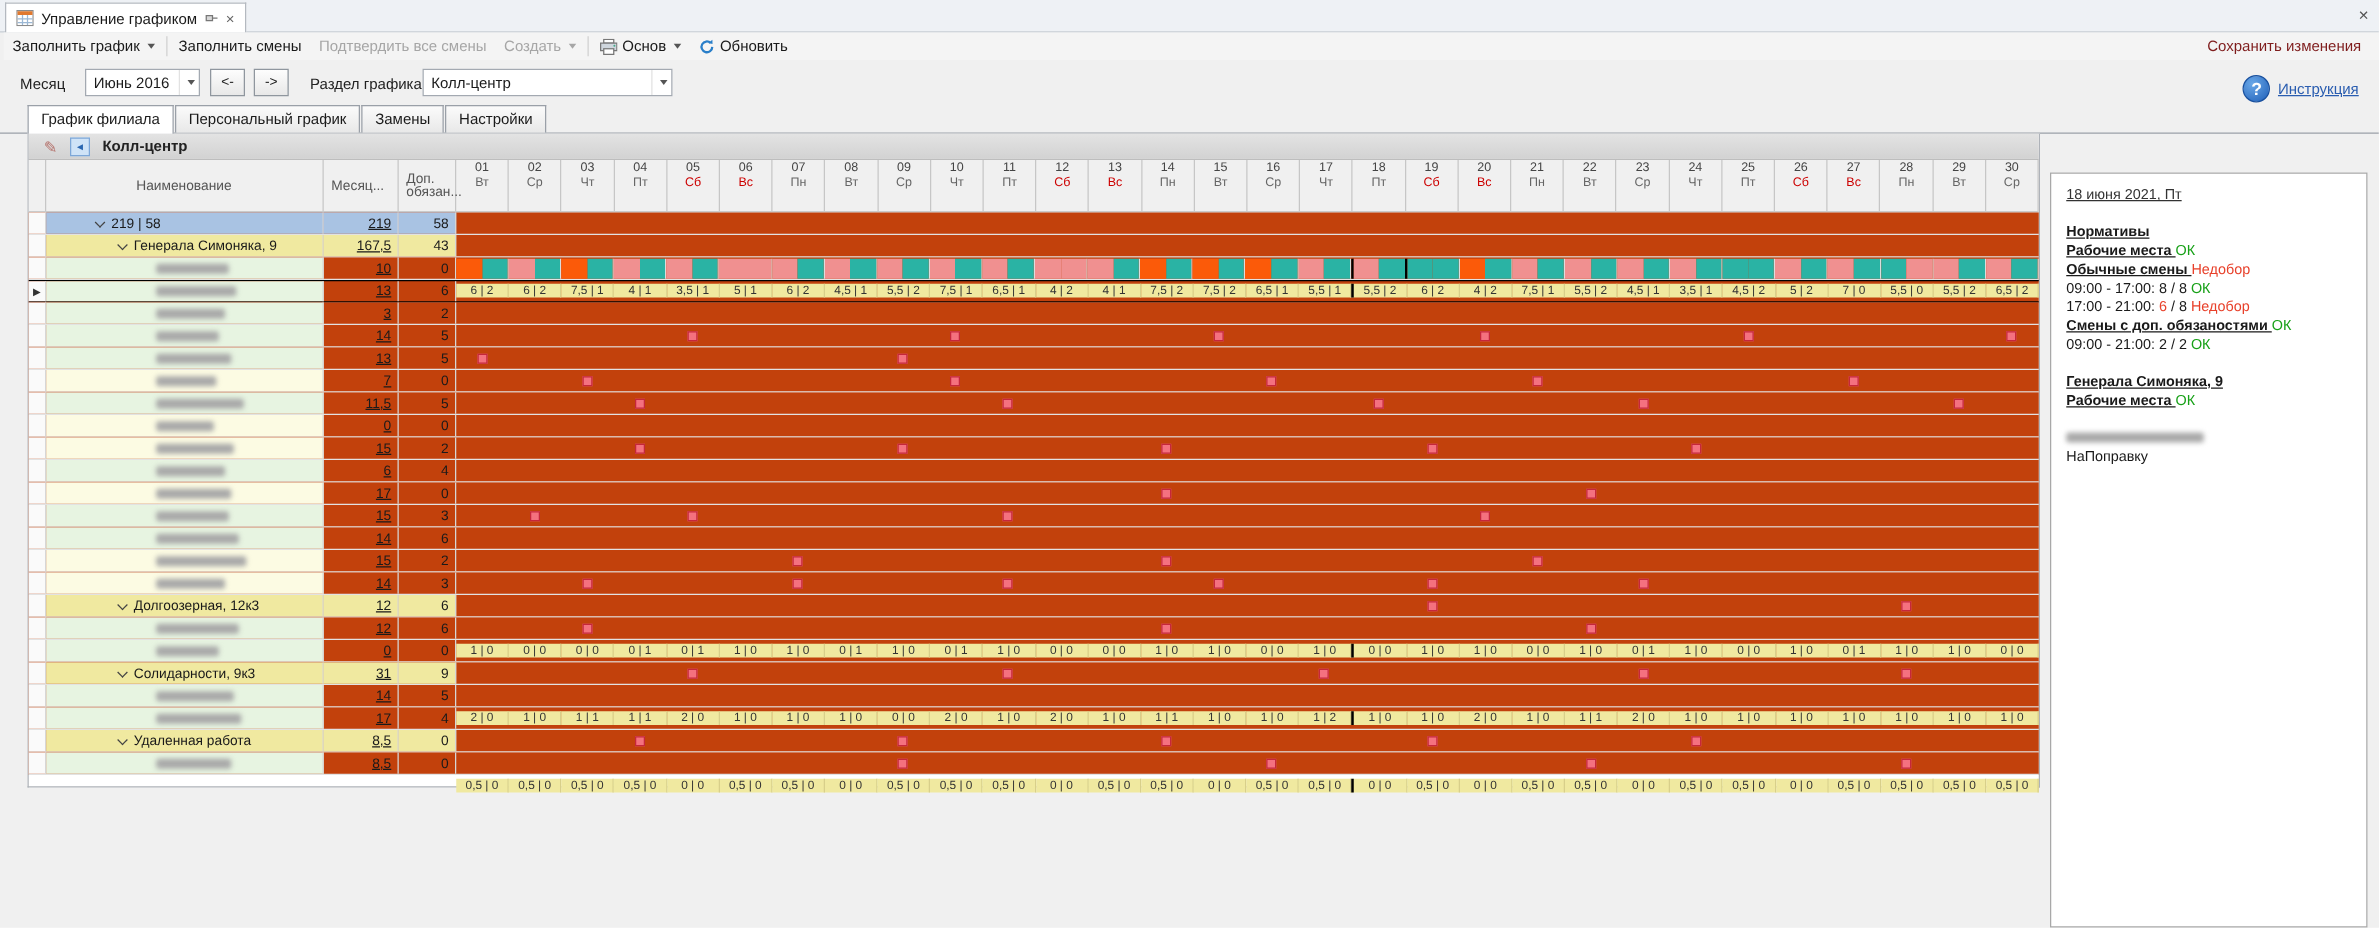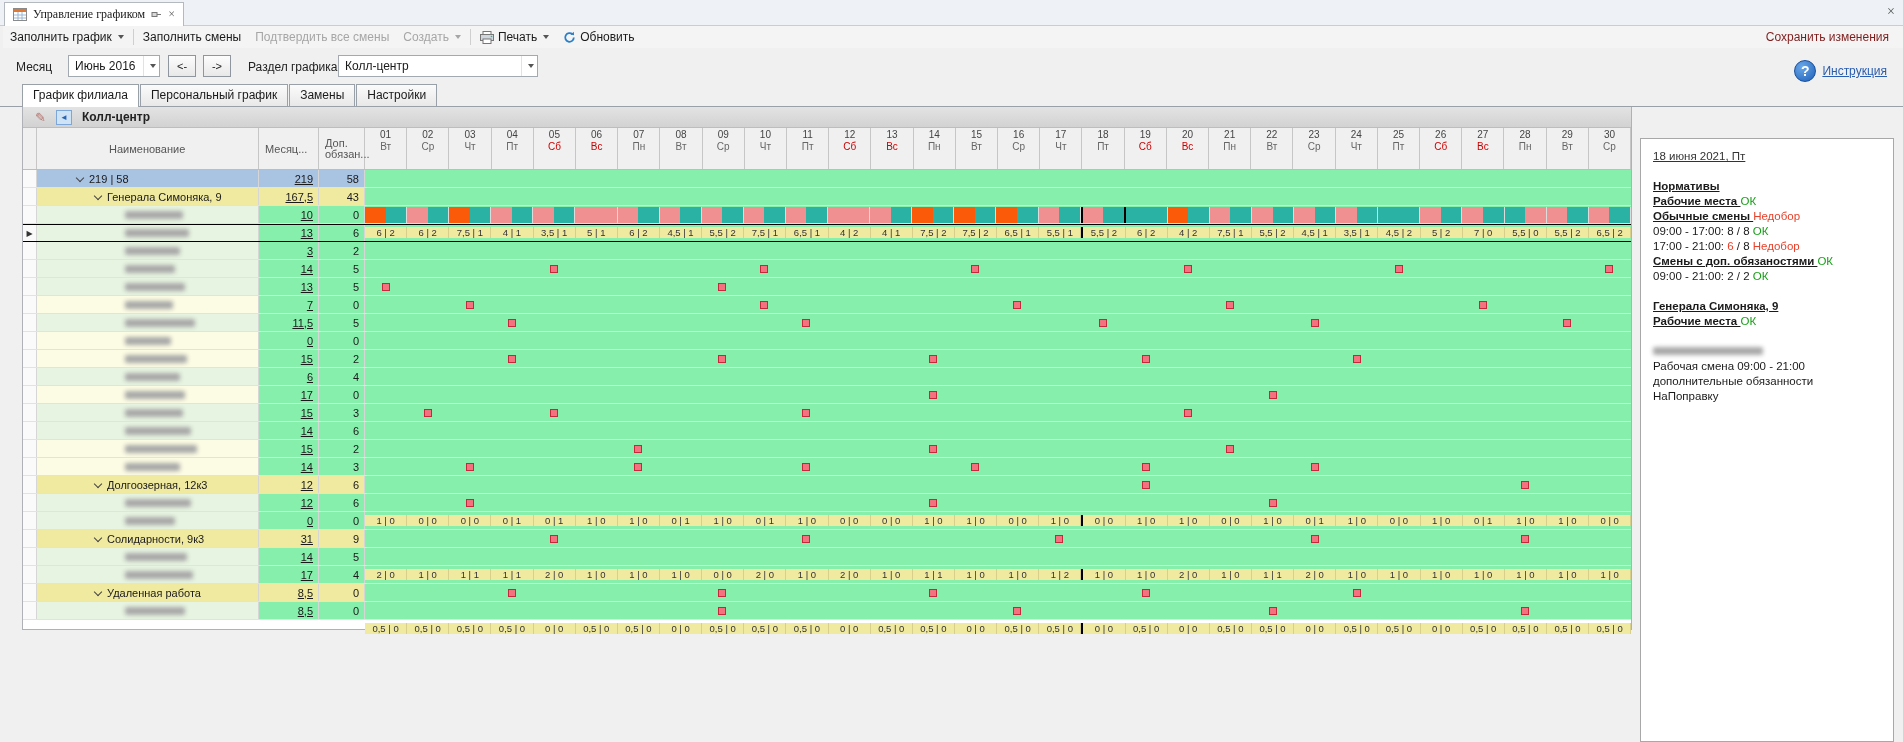--- a/index.html
+++ b/index.html
@@ -1,20 +1,20 @@
 <!DOCTYPE html>
 <html><head>
 <meta charset="utf-8">
 <style>
   * { margin:0; padding:0; box-sizing:border-box; }
   html,body { width:1903px; height:742px; overflow:hidden; background:#f0f0f0;
     font-family:"Liberation Sans", sans-serif; color:#1a1a1a; }
 
   
-  #tabbar { position:absolute; left:0; top:0; width:1903px; height:26px; background:#eef1f5; border-bottom:1px solid #c8cdd4;font-family:Liberation Serif, serif; }
+  #tabbar { position:absolute; left:0; top:0; width:1903px; height:26px; background:#eef1f5; border-bottom:1px solid #c8cdd4; }
   #doc-tab { position:absolute; left:4px; top:2px; height:24px; background:#fff; border:1px solid #b4b9c0; border-bottom:none;
     display:flex; align-items:center; gap:6px; padding:0 8px; font-size:12px; }
   .winclose { position:absolute; right:8px; top:4px; font-size:14px; color:#555; cursor:pointer; }
 
   
   #toolbar { position:absolute; left:3px; top:26px; width:1903px; height:22px; background:#f4f4f4; display:flex; align-items:center; font-size:12px; }
   .tb-item { display:flex; align-items:center; gap:4px; padding:2px 7px; white-space:nowrap; cursor:pointer; }
   .tb-item.dis { color:#a6a6a6; cursor:default; }
   .tb-sep { width:1px; height:16px; background:#cfcfcf; margin:0 2px; }
   .dd-arrow { width:0; height:0; border-left:3.5px solid transparent; border-right:3.5px solid transparent; border-top:4px solid #555; display:inline-block; margin-left:2px;}
@@ -52,21 +52,21 @@
   .ch.rowhead { width:14px; padding:0; }
   .ch.name { width:222px; padding-left:72px; }
   .ch.osn { width:60px; }
   .ch.dop { width:46px; line-height:11px; display:flex; align-items:center; }
   #dayheads { flex:1; display:flex; }
   .day-h { flex:1; border-right:1px solid #c6c6c6; text-align:center; font-size:10px; line-height:12px; padding-top:1px; color:#444; }
   .day-h .dw { color:#666; }
   .day-h.we .dw { color:#cc0000; }
 
   
-  .grid-row { display:flex; height:18px; border-bottom:1px solid #e2e2e2; background:#86efac; }
+  .grid-row { display:flex; height:18px; border-bottom:1px solid #e2e2e2; background:#c2410c; }
   .grid-row.sel-row { border-top:1px solid #000; border-bottom:1px solid #000; }
   .cell { border-right:1px solid #d6d6d6; height:100%; font-size:11px; display:flex; align-items:center; }
   .c-rowhead { width:14px; justify-content:center; color:#333; font-size:8px; background:#fafafa; }
   .c-name { width:222px; overflow:hidden; white-space:nowrap; }
   .c-osn { width:60px; justify-content:flex-end; padding-right:5px;text-decoration:underline; }
   .c-dop { width:46px; justify-content:flex-end; padding-right:5px; }
   .c-days { flex:1; display:flex; border-right:none; padding:0;margin-top:36px; }
   .daycell { flex:1; border-right:1px solid #dcdcdc; position:relative; display:flex; align-items:center; justify-content:center; }
   .daycell.selday { border-left:2px solid #000; border-right:2px solid #000; }
 
@@ -145,21 +145,21 @@
     <div class="tb-sep"></div>
     <div class="tb-item">
       <span>
         <svg width="14" height="13" viewBox="0 0 14 13">
           <rect x="3" y="0.5" width="8" height="3" fill="#fff" stroke="#777"></rect>
           <rect x="0.5" y="3.5" width="13" height="6" fill="#cfd6dd" stroke="#777"></rect>
           <rect x="3" y="8" width="8" height="4.5" fill="#fff" stroke="#777"></rect>
           <circle cx="11.5" cy="5.5" r="0.8" fill="#4a8"></circle>
         </svg>
       </span>
-      <span>Печать</span>
+      <span>Основ</span>
       <span class="dd-arrow"></span>
     </div>
     <div class="tb-item">
       <span>
         <svg width="13" height="13" viewBox="0 0 13 13">
           <path d="M10.8 6.5a4.3 4.3 0 1 1-1.3-3.1" fill="none" stroke="#2a7fc9" stroke-width="1.8"></path>
           <path d="M10.9 0.8 L11 4.2 L7.6 3.4 Z" fill="#2a7fc9"></path>
         </svg>
       </span>
       <span>Обновить</span>
@@ -2063,15 +2063,14 @@
     <div class="line"><span class="b">Обычные смены </span><span class="red">Недобор</span></div>
     <div class="line"><span>09:00 - 17:00: 8 / 8 </span><span class="green">ОК</span></div>
     <div class="line"><span>17:00 - 21:00: </span><span class="red">6</span><span> / 8 </span><span class="red">Недобор</span></div>
     <div class="line"><span class="b">Смены с доп. обязаностями </span><span class="green">ОК</span></div>
     <div class="line"><span>09:00 - 21:00: 2 / 2 </span><span class="green">ОК</span></div>
     <div class="line"></div>
     <div class="line"><span class="b">Генерала Симоняка, 9</span></div>
     <div class="line"><span class="b">Рабочие места </span><span class="green">ОК</span></div>
     <div class="line"></div>
     <div class="line"><span class="blur b" style="width: 110px;"></span></div>
-    <div class="line"><span>Рабочая смена 09:00 - 21:00 дополнительные обязанности</span></div>
     <div class="line"><span>НаПоправку</span></div>
   </div>
 
 </body></html>

